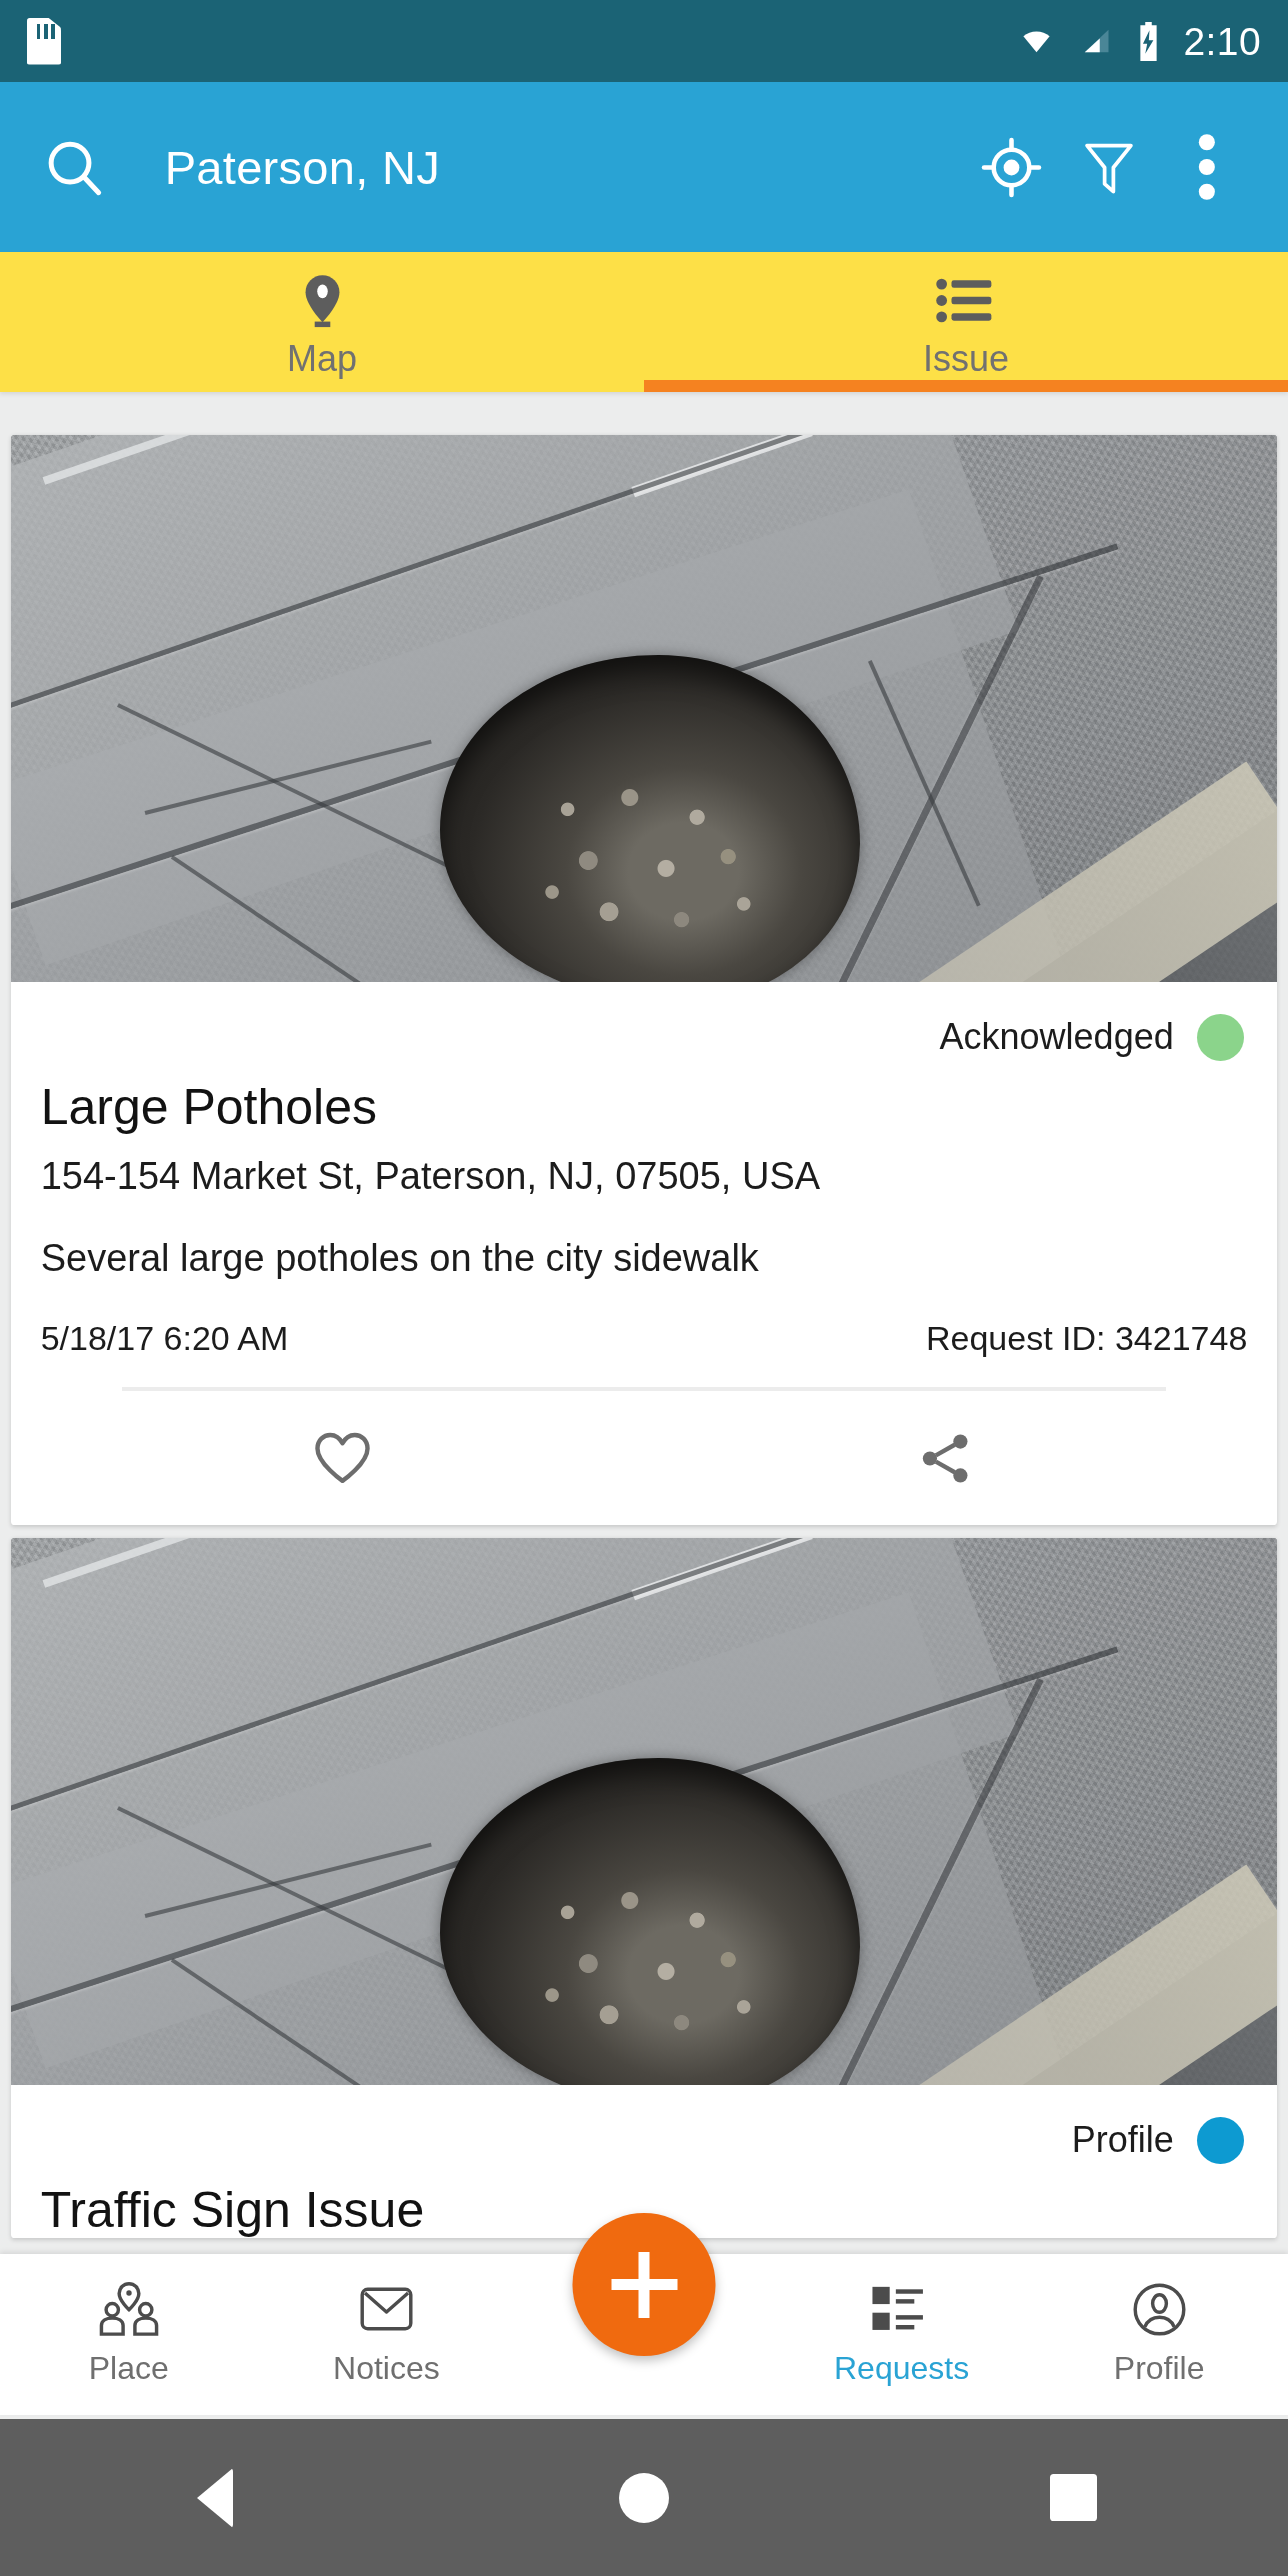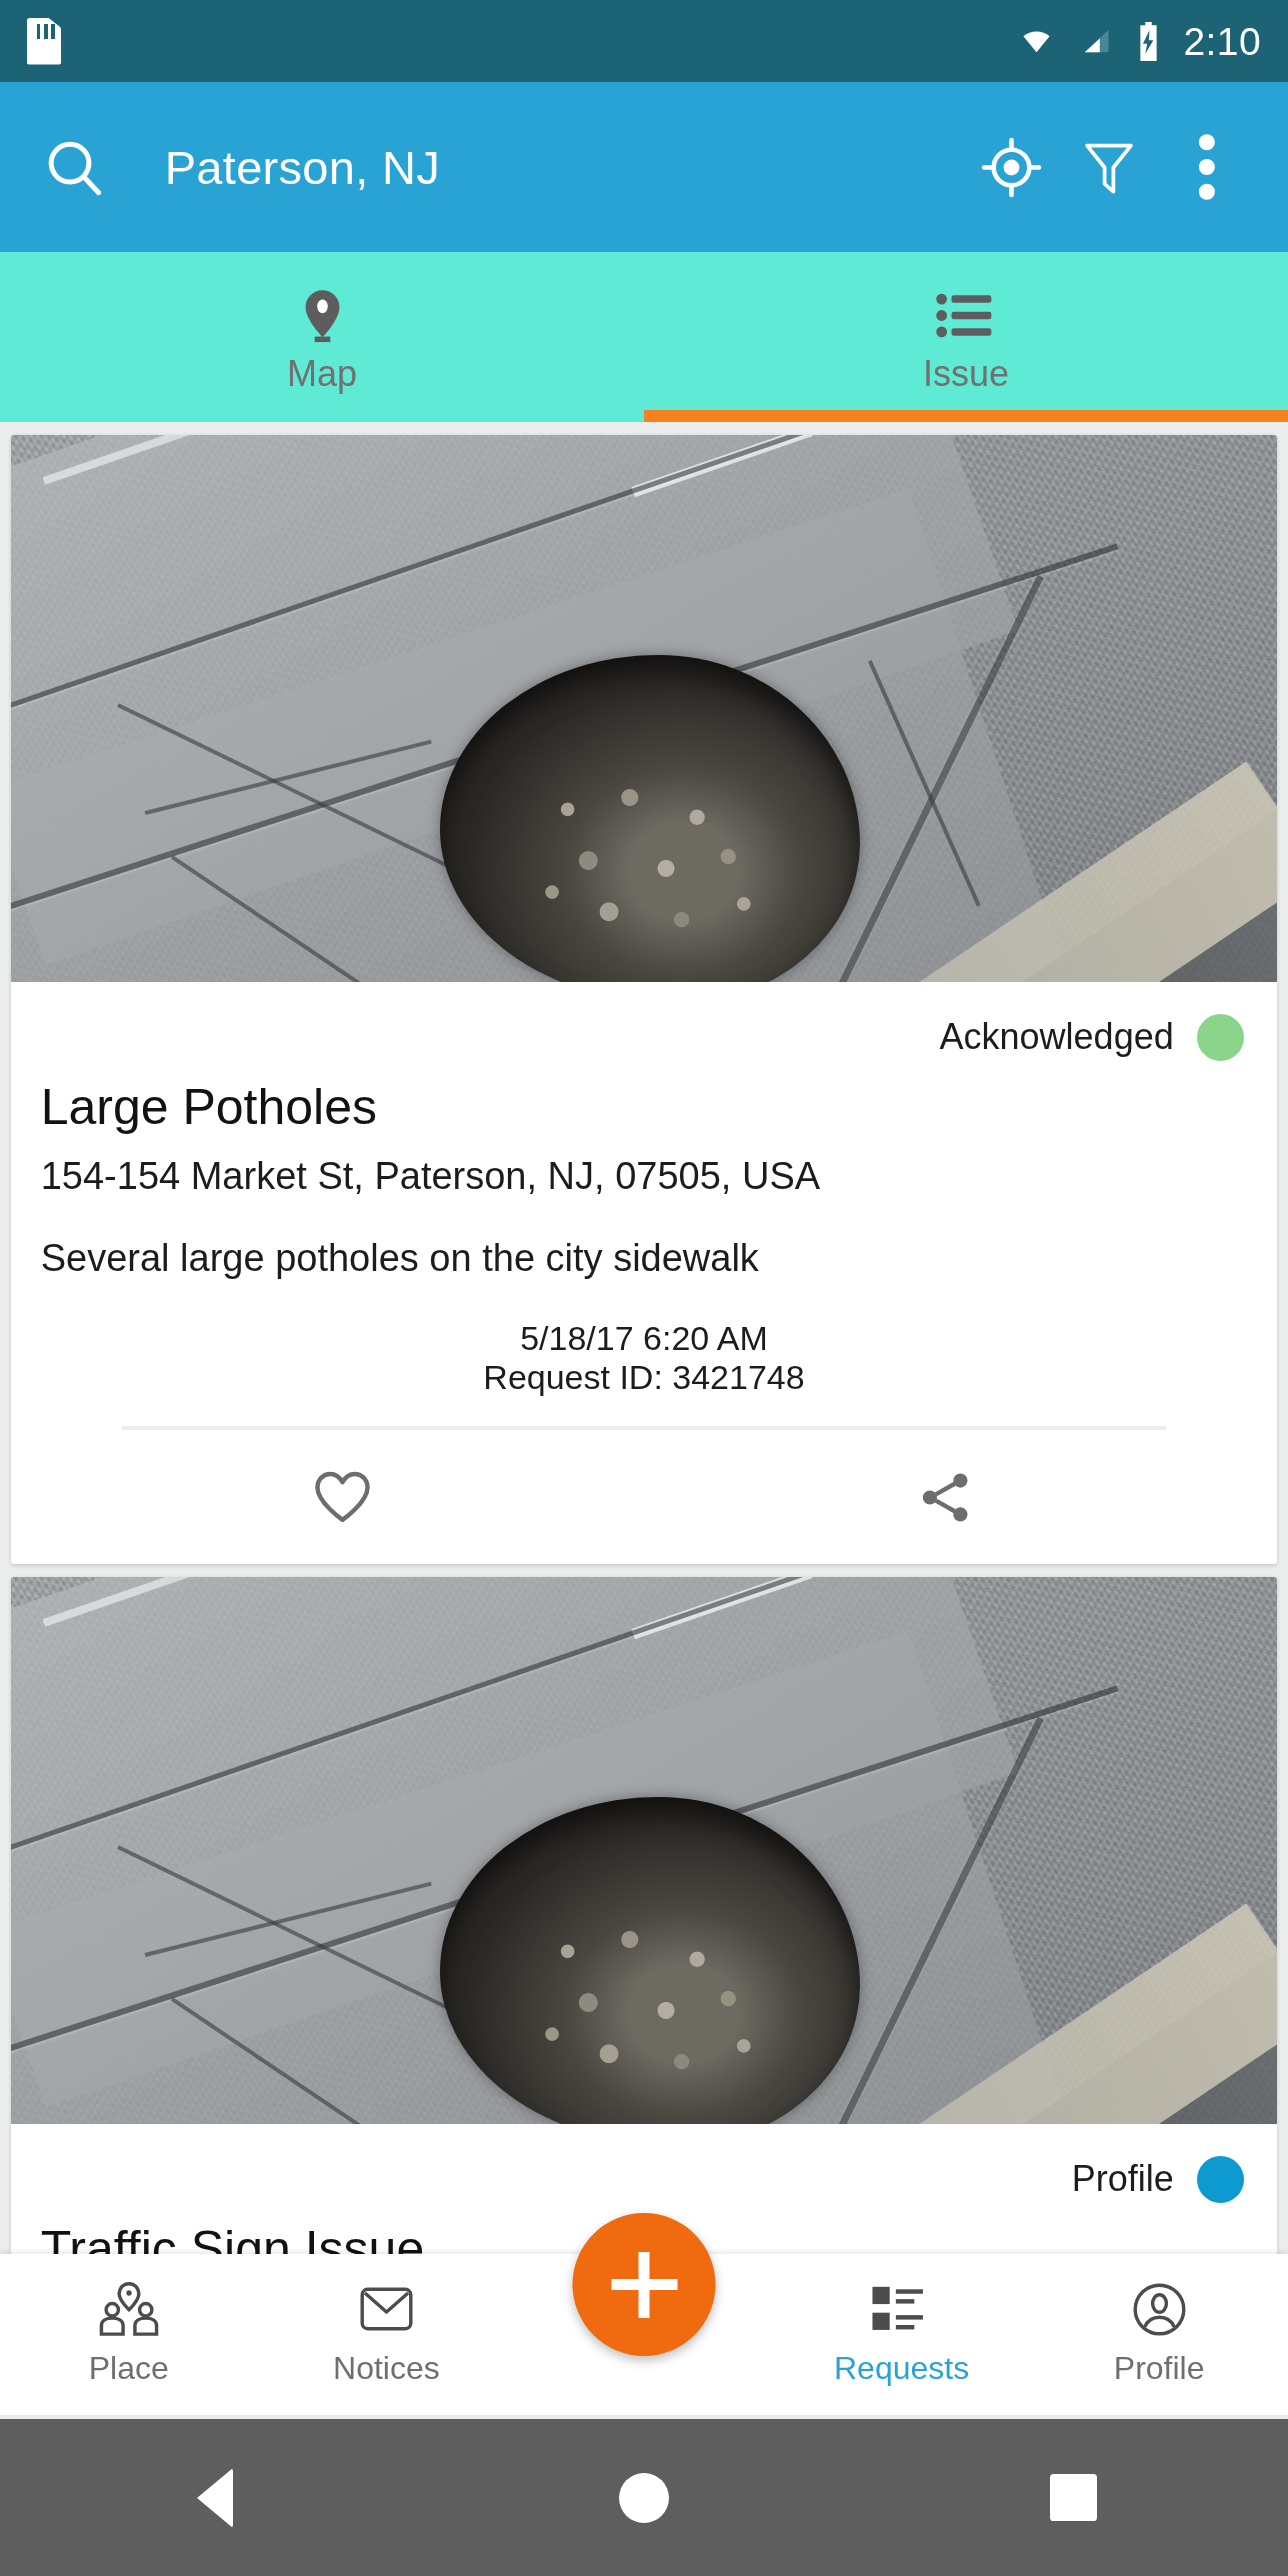--- a/index.html
+++ b/index.html
@@ -45,22 +45,22 @@
     color:#fff; font-size:47px; margin-left:59px; flex:1;
     font-family:"Liberation Sans", sans-serif; letter-spacing:0.3px;
   }
   .bar-actions { display:flex; align-items:center; gap:0; }
   .bar-btn {
     width:98px; height:98px; display:flex; align-items:center; justify-content:center;
   }
 
   
   .tabs {
-    position:absolute; top:252px; left:0; width:1288px; height:170px;
-    background:#5eead4; display:flex;
+    position:absolute; top:252px; left:0; width:1288px; height:140px;
+    background:#fde047; display:flex;
     box-shadow:0 1.8px 4.5px rgba(0,0,0,0.10);
   }
   .tab {
     flex:1; display:flex; flex-direction:column; align-items:center;
     justify-content:center; position:relative; padding-top:9px;
   }
   .tab-icon { height:54px; display:flex; align-items:center; justify-content:center; }
   .tab-label {
     font-size:36px; color:#717171; margin-top:10.7px;
     font-family:"Liberation Sans", sans-serif;
@@ -169,21 +169,21 @@
   .req-address {
     font-size:38px; color:#1c1c1c; margin-top:19.7px; line-height:1.15;
     font-family:"Liberation Sans", sans-serif;
   }
   .req-desc {
     font-size:38px; color:#1c1c1c; margin-top:39px; line-height:1.15;
     font-family:"Liberation Sans", sans-serif;
   }
   .meta-row {
     display:flex; align-items:center; justify-content:space-between;
-    margin-top:38px; padding-bottom:5.4px;flex-direction:column;
+    margin-top:38px; padding-bottom:5.4px;
   }
   .meta-text {
     font-size:34px; color:#1c1c1c;
     font-family:"Liberation Sans", sans-serif;
   }
   .divider { height:4.5px; background:#ececec; margin:23px 81px 0 81px; }
   .actions-row {
     display:flex; align-items:center; height:134px;
   }
   .action-btn {

